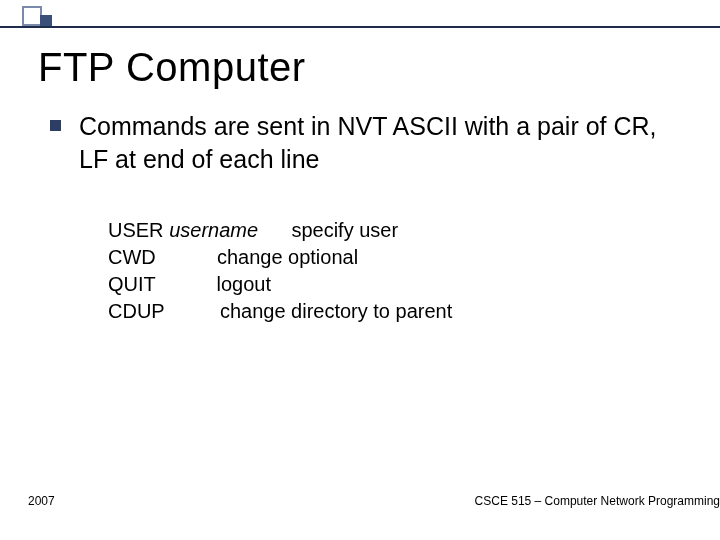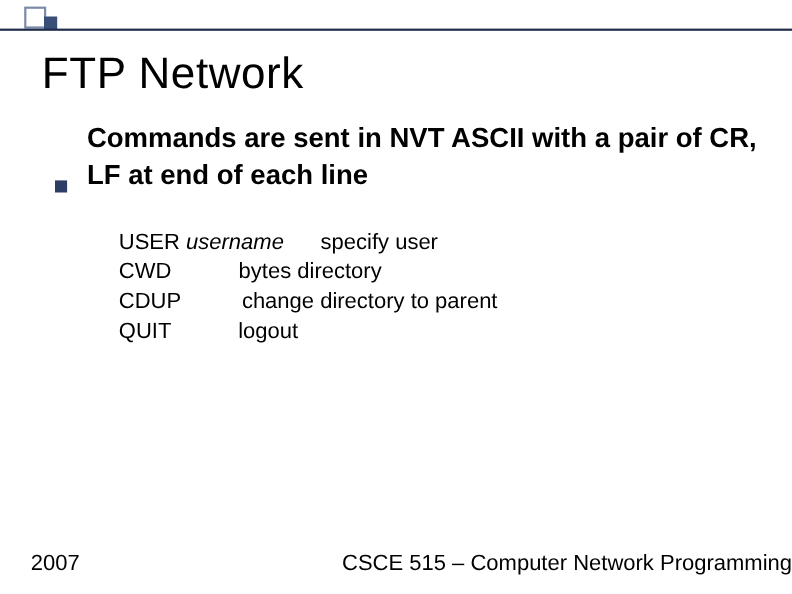--- a/index.html
+++ b/index.html
@@ -41,84 +41,84 @@
     font-size: 40px;
     color: #000;
     letter-spacing: 0.5px;
   }
   .content {
     position: absolute;
     top: 110px; left: 50px; right: 30px;
   }
   .bullet-item {
     display: flex;
-    align-items: flex-end;
+    align-items: flex-start;
     margin-bottom: 4px;
-    font-weight: bold;
   }
   .bullet-square {
     width: 11px; height: 11px;
     background: #2c3d66;
     margin-top: 10px;
     margin-right: 18px;
     flex-shrink: 0;
   }
   .bullet-text {
     font-size: 25px;
     line-height: 1.3;
     color: #000;
   }
   .gap { height: 28px; }
   .commands-block {
+    margin-top: 10px;
     margin-left: 58px;
   }
   .cmd-row {
     font-size: 20px;
     line-height: 1.35;
     color: #000;
     white-space: pre;
   }
   .cmd-row .arg { font-style: italic; }
   .footer {
     position: absolute;
-    bottom: 16px; left: 0; right: 0;
+    bottom: 32px; left: 0; right: 0;
     display: flex;
-    font-size: 20px;
+    font-size: 12px;
     color: #000;
   }
   .footer-year { position: absolute; left: 28px; }
   .footer-course { width: 100%; text-align: right; padding-left: 20px; }
 </style>
 </head>
 <body>
 
 <div class="header-bar">
   <div class="header-sq1"></div>
   <div class="header-sq2"></div>
   <div class="header-line"></div>
 </div>
 
-<div class="title">FTP Network</div>
+<div class="title">FTP Computer</div>
 
 <div class="content">
 
   <div class="bullet-item">
     <div class="bullet-square"></div>
     <div class="bullet-text">Commands are sent in NVT ASCII with a pair of CR, LF at end of each line</div>
   </div>
 
 
   <div class="gap"></div>
 
 
   <div class="commands-block">
     <div class="cmd-row"><span>USER</span> <span class="arg">username</span>      <span>specify user</span></div>
-    <div class="cmd-row"><span>CWD</span>           <span>bytes directory</span></div>
+    <div class="cmd-row"><span>CWD</span>           <span>change optional</span></div>
+    <div class="cmd-row"><span>QUIT</span>           <span>logout</span></div>
     <div class="cmd-row"><span>CDUP</span>          <span>change directory to parent</span></div>
-    <div class="cmd-row"><span>QUIT</span>           <span>logout</span></div>
   </div>
 
 </div>
 
 <div class="footer">
   <div class="footer-year">2007</div>
   <div class="footer-course">CSCE 515 – Computer Network Programming</div>
 </div>
 
 </body></html>

